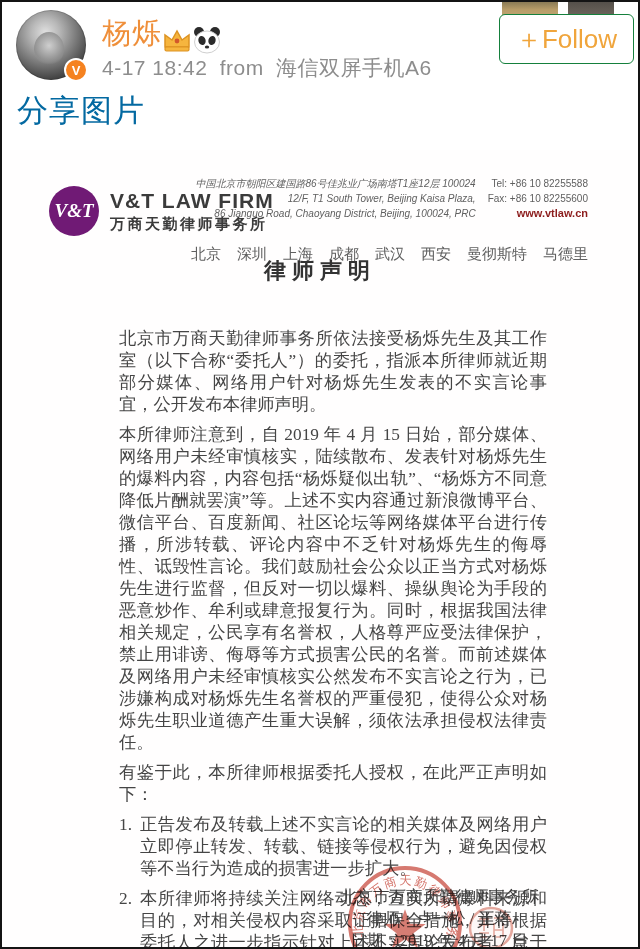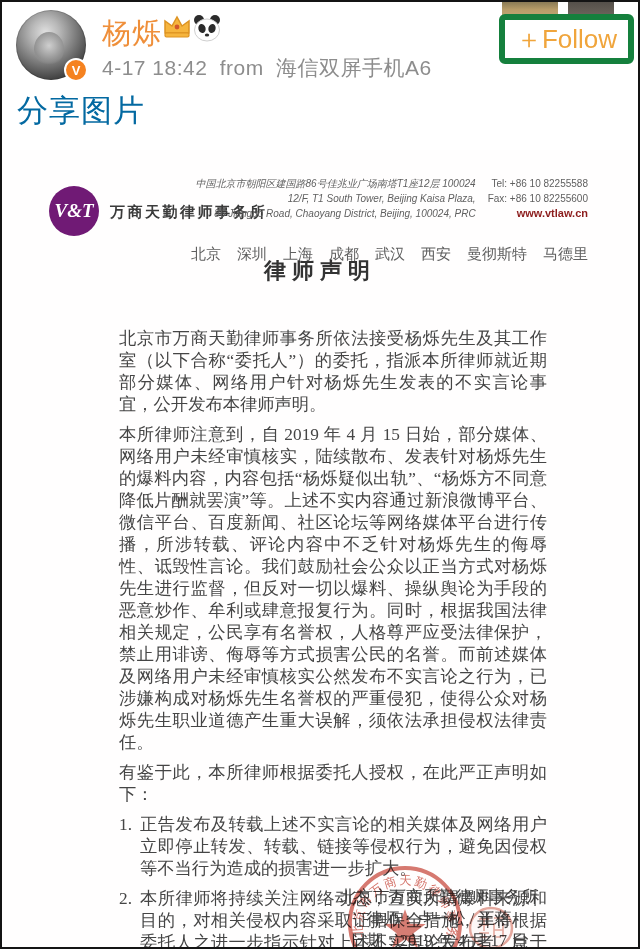--- a/index.html
+++ b/index.html
@@ -14,28 +14,28 @@
     background:radial-gradient(circle at 42% 32%, #e0e0e0 0%, #b8b8b8 22%, #7e7e7e 48%, #3c3c3c 78%, #1d1d1d 100%);
     box-shadow:inset 0 0 0 1px rgba(0,0,0,.15);
   }
   .avatar .face-hint{position:absolute;left:18px;top:22px;width:30px;height:34px;border-radius:50%;
     background:radial-gradient(circle at 50% 40%, #cfcfcf 0%, #8f8f8f 60%, transparent 75%);}
   .v-badge{
     position:absolute;right:-2px;bottom:-2px;width:24px;height:24px;border-radius:50%;
     background:#f58220;border:2px solid #ffffff;color:#fff;font-size:13px;font-weight:bold;
     display:flex;align-items:center;justify-content:center;box-sizing:border-box;
   }
-  .name-row{position:absolute;left:100px;top:12px;display:flex;align-items:flex-start;gap:0;}
+  .name-row{position:absolute;left:100px;top:12px;display:flex;align-items:flex-end;gap:0;}
   .username{font-size:29px;color:#ef8f3a;letter-spacing:1px;}
   .badge-icon{display:inline-block;vertical-align:middle;}
   .meta{position:absolute;left:100px;top:52px;font-size:21px;color:#8d8d8d;letter-spacing:.5px;}
   .meta span{margin-right:6px;}
   .follow-btn{
     position:absolute;left:497px;top:12px;width:135px;height:50px;z-index:2;
-    background:#ffffff;border:6px solid #15803d;border-radius:6px;
+    background:#ffffff;border:1px solid #15803d;border-radius:6px;
     color:#f0a53c;font-size:26px;font-family:"Liberation Sans",sans-serif;
     display:flex;align-items:center;justify-content:center;cursor:pointer;
   }
   .deco{position:absolute;z-index:1;}
   .deco1{left:500px;top:0;width:56px;height:22px;border-radius:0 0 5px 5px;
     background:linear-gradient(180deg,#8a7a55 0%,#b89d69 35%,#c5ad7c 100%);}
   .deco2{left:566px;top:0;width:46px;height:26px;border-radius:0 0 8px 8px;
     background:linear-gradient(180deg,#55504a 0%,#6f675e 60%,#8a8177 100%);}
   .post-text{position:absolute;left:15px;top:88px;font-size:31px;color:#0369a1;letter-spacing:1px;}
   
@@ -122,20 +122,21 @@
 
   <div class="post-text">分享图片</div>
 
   <div class="document">
 
     <div class="letterhead-logo">
       <div class="logo-circle">
         <span>V&amp;T</span>
       </div>
       <div class="firm-names">
+        <div class="firm-en">V&amp;T LAW FIRM</div>
         <div class="firm-cn">万商天勤律师事务所</div>
       </div>
     </div>
 
     <div class="address-block">
       <div class="addr-col">
         <div>中国北京市朝阳区建国路86号佳兆业广场南塔T1座12层  100024</div>
         <div>12/F, T1 South Tower, Beijing Kaisa Plaza,</div>
         <div>86 Jianguo Road, Chaoyang District, Beijing, 100024, PRC</div>
       </div>

